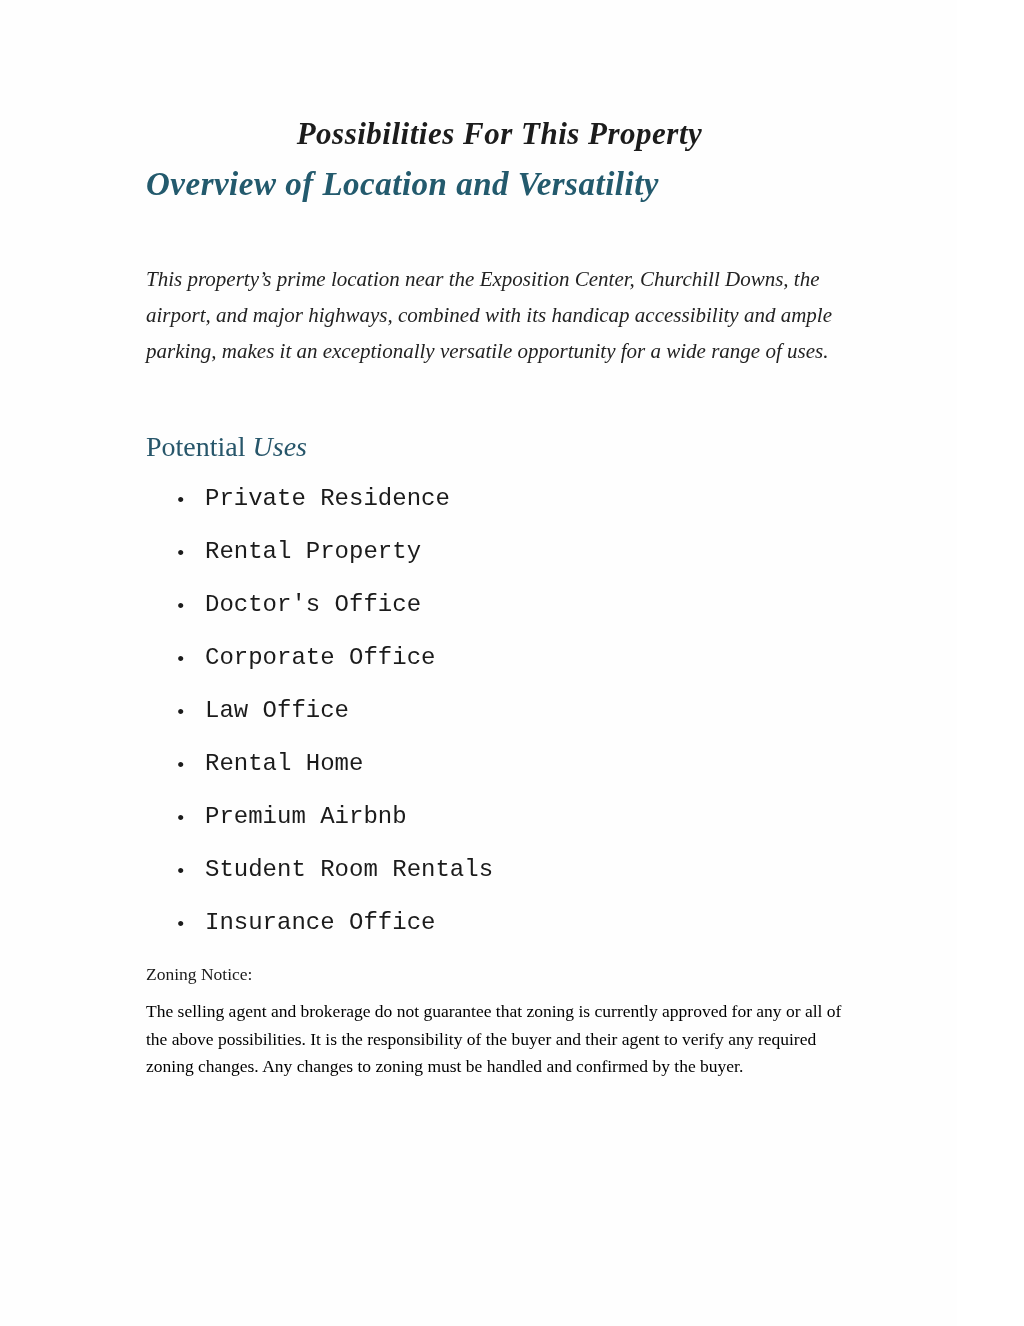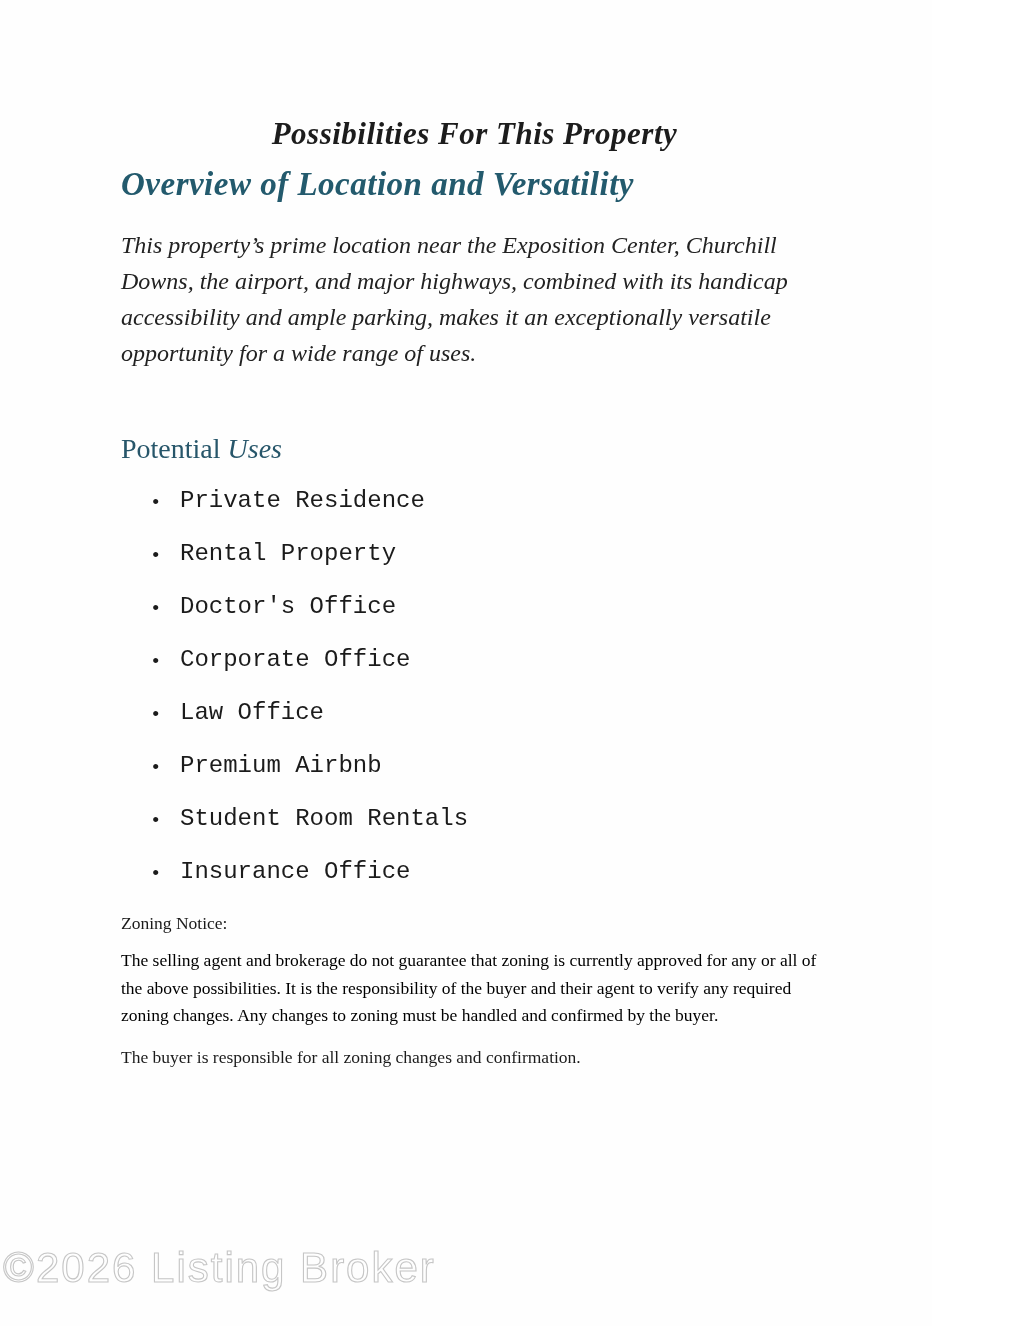--- a/index.html
+++ b/index.html
@@ -4,20 +4,21 @@
 <style>
   html, body { margin: 0; padding: 0; background: #ffffff; }
   .page {
     position: relative;
     width: 932px;
     height: 1326px;
     background: #fefefe;
     overflow: hidden;
     font-family: "Liberation Serif", serif;
     color: var(--text_black, #1c1c1c);
+    padding-left: 25px;
   }
   .doc { padding: 0 104px 0 121px; }
 
   .doc-title {
     padding-top: 116px;
     text-align: center;
     font-size: 31px;
     font-weight: bold;
     font-style: italic;
     color: var(--text_black, #1c1c1c);
@@ -26,22 +27,22 @@
   .doc-subtitle {
     margin-top: 14px;
     text-align: left;
     font-size: 33px;
     font-weight: bold;
     font-style: italic;
     color: var(--subtitle_teal, #235a6d);
     letter-spacing: 0.5px;
   }
   .intro {
-    margin-top: 24px;
-    font-size: 24px;
+    margin-top: 58px;
+    font-size: 21px;
     font-style: italic;
     line-height: 36px;
     max-width: 760px;
     color: #222222;
   }
   .uses-heading {
     margin-top: 62px;
     font-size: 28px;
     color: var(--heading_teal, #27566a);
   }
@@ -115,27 +116,26 @@
       <span>Potential</span>
       <span class="accent">Uses</span>
     </div>
 
     <ul class="uses-list">
       <li>Private Residence</li>
       <li>Rental Property</li>
       <li>Doctor's Office</li>
       <li>Corporate Office</li>
       <li>Law Office</li>
+      <li>Rental Home</li>
       <li>Premium Airbnb</li>
       <li>Student Room Rentals</li>
       <li>Insurance Office</li>
     </ul>
 
     <div class="zoning-label">Zoning Notice:</div>
 
     <p class="zoning-text">The selling agent and brokerage do not guarantee that zoning is currently approved for any or all of the above possibilities. It is the responsibility of the buyer and their agent to verify any required zoning changes. Any changes to zoning must be handled and confirmed by the buyer.</p>
 
-    <p class="zoning-note">The buyer is responsible for all zoning changes and confirmation.</p>
 
   </div>
 
-  <div class="watermark">©2026 Listing Broker</div>
 </div>
 
 </body></html>

